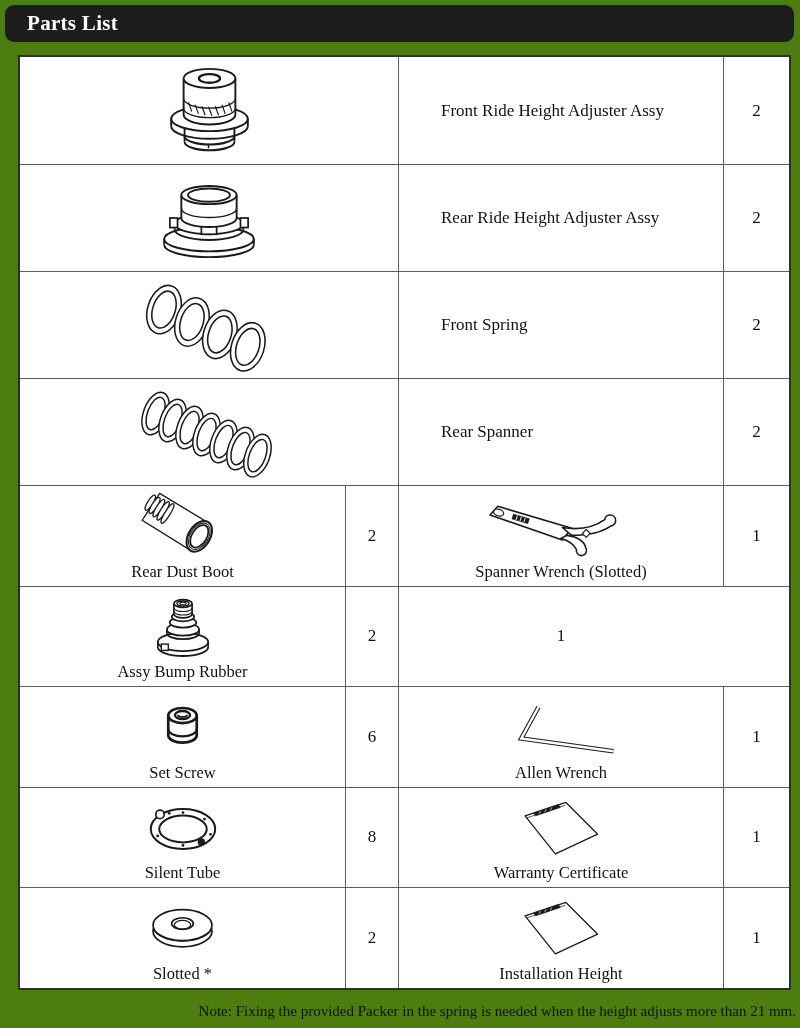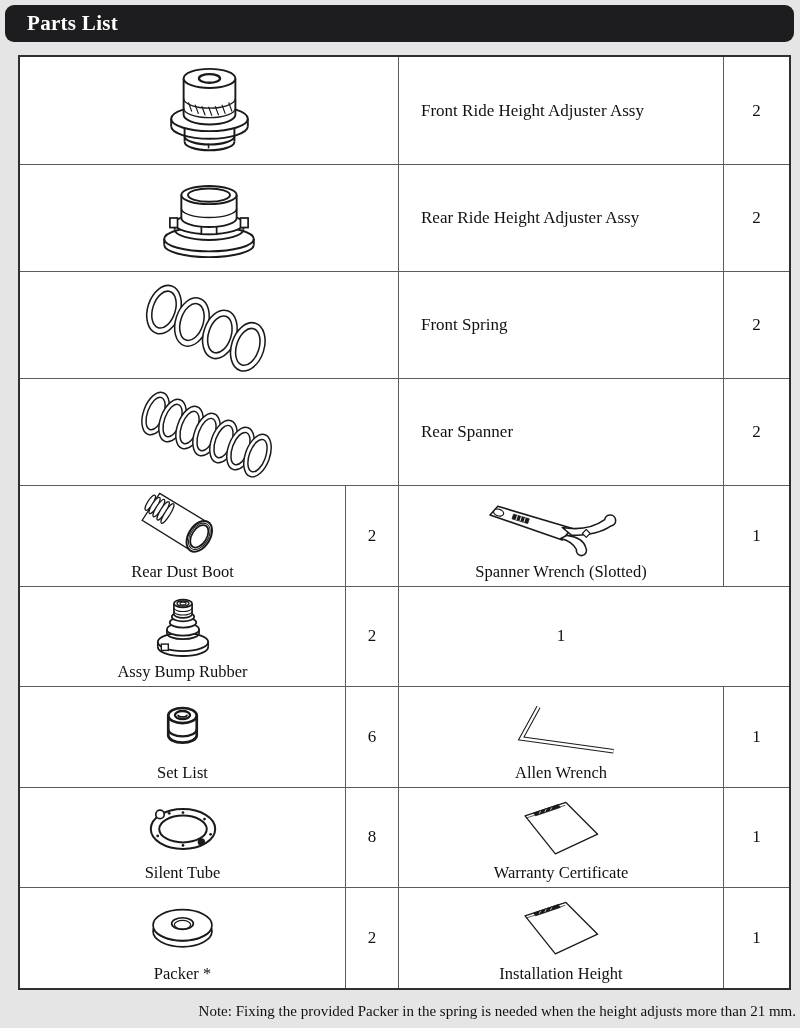--- a/index.html
+++ b/index.html
@@ -1,30 +1,30 @@
 <!DOCTYPE html>
 <html><head>
 <meta charset="utf-8">
 <style>
   html,body{margin:0;padding:0;background:#fff;}
-  .page{position:relative;width:800px;height:1028px;background:#e5e5e5;
+  .page{position:relative;width:800px;height:1028px;background:#4d7c0f;
         font-family:"Liberation Serif", serif;color:#111;overflow:hidden;}
   .header-bar{position:absolute;left:5px;top:5px;width:789px;height:37px;
         background:#1d1d1f;border-radius:9px;display:flex;align-items:center;}
   .header-title{color:#fff;font-weight:bold;font-size:21px;padding-left:22px;letter-spacing:.3px;}
   .parts-table{position:absolute;left:18px;top:55px;width:773px;box-sizing:border-box;
         border:2px solid #2f2f2f;background:#fff;}
   .prow{display:grid;border-top:1px solid #5c5c5c;box-sizing:border-box;}
   .prow:first-child{border-top:none;}
   .row-full{grid-template-columns:378px 325px 1fr;height:107px;}
   .row-split{grid-template-columns:325px 53px 325px 1fr;height:100.5px;}
   .cell{display:flex;align-items:center;justify-content:center;border-left:1px solid #5c5c5c;
         box-sizing:border-box;overflow:hidden;}
   .cell:first-child{border-left:none;}
-  .cell-name{justify-content:flex-start;padding-left:22px;font-size:17px;}
+  .cell-name{justify-content:flex-start;padding-left:42px;font-size:17px;}
   .cell-qty{font-size:17px;}
   .cell-item{flex-direction:column;padding:6px 2px 5px;}
   .item-art{flex:1;display:flex;align-items:center;justify-content:center;min-height:0;}
   .item-art svg{max-height:100%;}
   .item-label{font-size:16.5px;line-height:18px;flex:0 0 auto;}
   .note{position:absolute;top:1003px;left:0;width:796px;text-align:right;font-size:15px;color:#111;}
   svg{display:block;}
   .la{stroke:#1a1a1a;fill:none;}
 </style>
 </head>
@@ -256,21 +256,21 @@
           <svg width="57" height="50" viewBox="0 0 64 56">
             <g class="la" stroke-width="3">
               <path d="M16 14 L16 36 A16 8.5 0 0 0 48 36 L48 14" fill="#fff"></path>
               <path d="M16 29 A16 8.5 0 0 0 48 29" stroke-width="2.6"></path>
               <ellipse cx="32" cy="14" rx="16" ry="8.5" fill="#fff"></ellipse>
               <ellipse cx="32" cy="13.5" rx="8.5" ry="4.6" fill="#fff" stroke-width="2.6"></ellipse>
               <path d="M27 13 A5 2.6 0 0 0 37 13" stroke-width="2"></path>
             </g>
           </svg>
         </div>
-        <div class="item-label">Set List</div>
+        <div class="item-label">Set Screw</div>
       </div>
       <div class="cell cell-qty">6</div>
       <div class="cell cell-item">
         <div class="item-art">
           <svg width="120" height="60" viewBox="0 0 160 80">
             <polyline points="50,12 27,54 150,71" fill="none" stroke="#1a1a1a" stroke-width="6"></polyline>
             <polyline points="50,12 27,54 150,71" fill="none" stroke="#fff" stroke-width="3.2"></polyline>
           </svg>
         </div>
         <div class="item-label">Allen Wrench</div>
@@ -323,21 +323,21 @@
           <svg width="93" height="62" viewBox="0 0 120 80">
             <g class="la" stroke-width="2.2">
               <ellipse cx="60" cy="43" rx="38" ry="20" fill="#fff"></ellipse>
               <path d="M22.5 39 A38 20 0 0 0 97.5 39" stroke-width="1.6"></path>
               <ellipse cx="60" cy="35" rx="38" ry="20" fill="#fff"></ellipse>
               <ellipse cx="60" cy="33" rx="14" ry="7.5" fill="#fff"></ellipse>
               <ellipse cx="60" cy="34.5" rx="10.5" ry="5.5" stroke-width="1.6"></ellipse>
             </g>
           </svg>
         </div>
-        <div class="item-label">Packer *</div>
+        <div class="item-label">Slotted *</div>
       </div>
       <div class="cell cell-qty">2</div>
       <div class="cell cell-item">
         <div class="item-art">
           <svg width="122" height="72" viewBox="0 0 170 100">
             <g class="la" stroke-width="1.8" stroke-linejoin="round">
               <polygon points="34,31 92,12 137,57 77,85" fill="#fff"></polygon>
               <path d="M36 34 L91 16" stroke-width="1"></path>
               <polygon points="46,27 81,15 84,19 49,31" fill="#1a1a1a" stroke-width="1"></polygon>
               <path d="M56 24 L54 28 M64 21.5 L62 25.5 M72 19 L70 23" stroke="#fff" stroke-width="1"></path>

